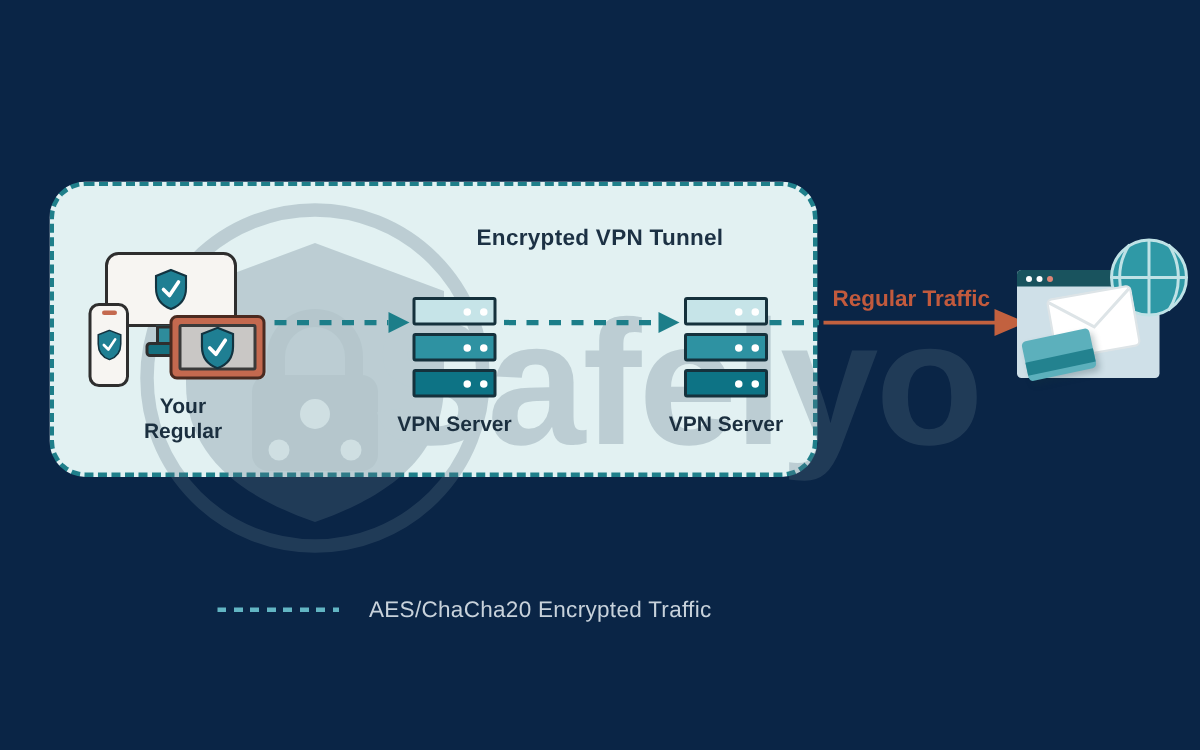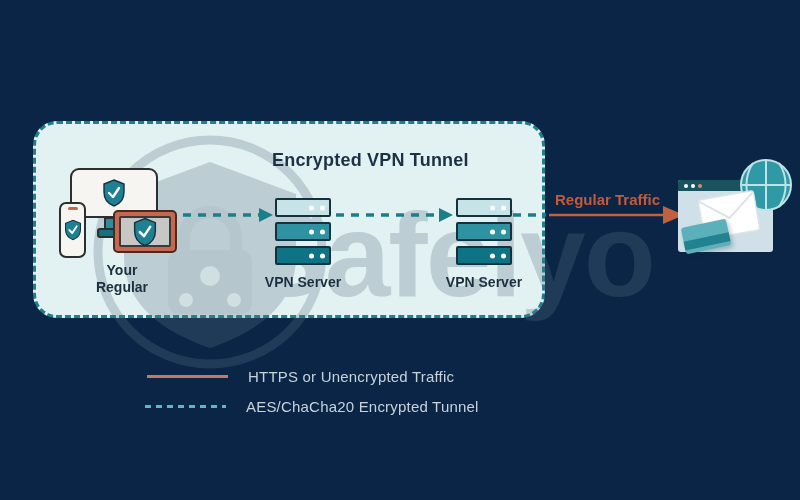--- a/index.html
+++ b/index.html
@@ -11,21 +11,21 @@
   .stage *{box-sizing:border-box;}
 
   
   .tunnel{
     position:absolute;left:33px;top:121px;width:512px;height:197px;
     background:#e2f1f2;border:3px dashed #1f7f8a;border-radius:24px;
     z-index:1;
   }
   .tunnel-title{
     position:absolute;left:272px;top:150px;width:256px;z-index:3;
-    text-align:left;font-size:18px;font-weight:700;color:#1c3144;letter-spacing:.2px;
+    text-align:center;font-size:15px;font-weight:700;color:#1c3144;letter-spacing:.2px;
   }
 
   
   .watermark{position:absolute;left:0;top:0;z-index:2;pointer-events:none;}
 
   
   .dev{position:absolute;z-index:3;}
   .monitor{left:70px;top:168px;width:88px;height:50px;background:#f7f5f2;
     border:2px solid #2e2e2e;border-radius:9px 9px 4px 4px;}
   .stand-neck{left:104px;top:217px;width:21px;height:13px;background:#2e8c9c;border:2px solid #2e2e2e;}
@@ -199,22 +199,18 @@
     </svg>
     <svg class="envelope" width="58" height="42" viewBox="0 0 58 42">
       <rect x="1" y="1" width="56" height="40" rx="3" fill="#ffffff" stroke="#dde4e7" stroke-width="1.5"></rect>
       <path d="M2 3 L29 24 L56 3" fill="none" stroke="#dde4e7" stroke-width="2"></path>
     </svg>
     <div class="card">
       <div class="card-stripe"></div>
     </div>
   </div>
 
-  <div class="legend-row lr1">
-    <div class="legend-line solid"></div>
-    <div class="legend-label">HTTPS or Unencrypted Traffic</div>
-  </div>
   <div class="legend-row lr2">
     <div class="legend-line dashed"></div>
-    <div class="legend-label">AES/ChaCha20 Encrypted Tunnel</div>
+    <div class="legend-label">AES/ChaCha20 Encrypted Traffic</div>
   </div>
 
 </div>
 
 </body></html>

